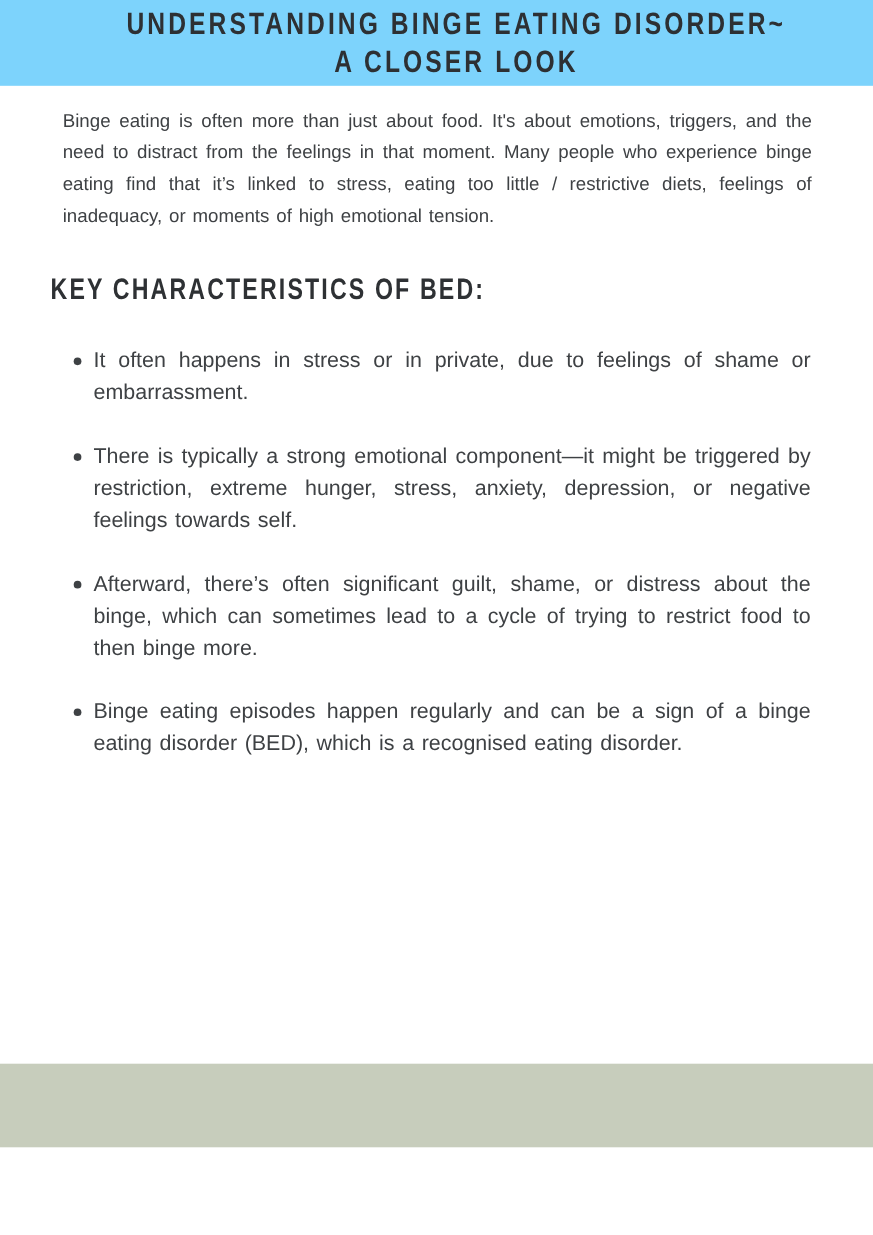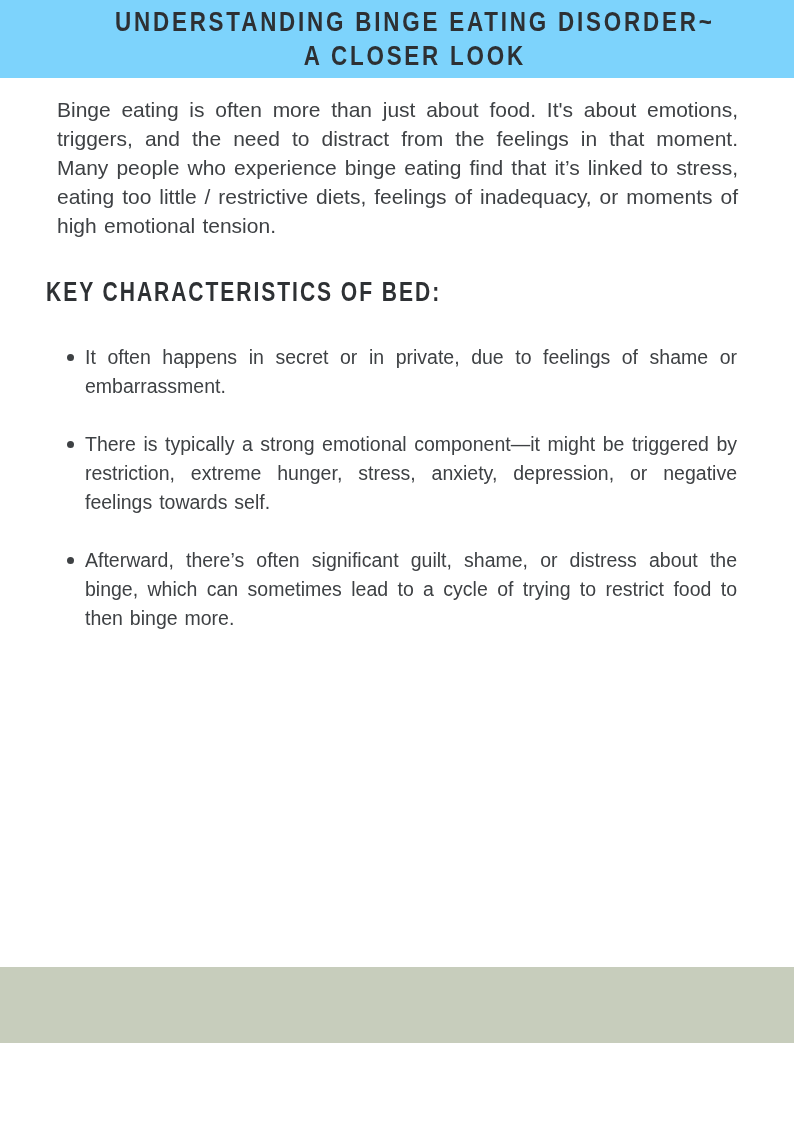--- a/index.html
+++ b/index.html
@@ -42,21 +42,21 @@
 
   
   .content {
     position: absolute;
     top: 78px;
     left: 0;
     width: 794px;
   }
   .intro {
     margin: 17px 56px 0 57px;
-    font-size: 21px;
+    font-size: 17px;
     line-height: 29px;
     color: #3e4144;
     text-align: justify;
     word-spacing: 1.5px;
   }
   .section-heading {
     margin: 37px 0 0 46px;
     font-size: 27px;
     font-weight: 700;
     letter-spacing: 2.5px;
@@ -111,21 +111,22 @@
     <div class="title-line">UNDERSTANDING BINGE EATING DISORDER~</div>
     <div class="title-line">A CLOSER LOOK</div>
   </header>
 
   <main class="content">
     <p class="intro">Binge eating is often more than just about food. It's about emotions, triggers, and the need to distract from the feelings in that moment. Many people who experience binge eating find that it’s linked to stress, eating too little / restrictive diets, feelings of inadequacy, or moments of high emotional tension.</p>
 
     <h2 class="section-heading">KEY CHARACTERISTICS OF BED:</h2>
 
     <ul class="bullet-list">
-      <li>It often happens in secret or in private, due to feelings of shame or embarrassment.</li>
+      <li>It often happens in stress or in private, due to feelings of shame or embarrassment.</li>
       <li>There is typically a strong emotional component—it might be triggered by restriction, extreme hunger, stress, anxiety, depression, or negative feelings towards self.</li>
       <li>Afterward, there’s often significant guilt, shame, or distress about the binge, which can sometimes lead to a cycle of trying to restrict food to then binge more.</li>
+      <li>Binge eating episodes happen regularly and can be a sign of a binge eating disorder (BED), which is a recognised eating disorder.</li>
     </ul>
   </main>
 
   <div class="footer-band" style="background-color: rgb(199, 205, 188);"></div>
 
 </div>
 
 </body></html>

